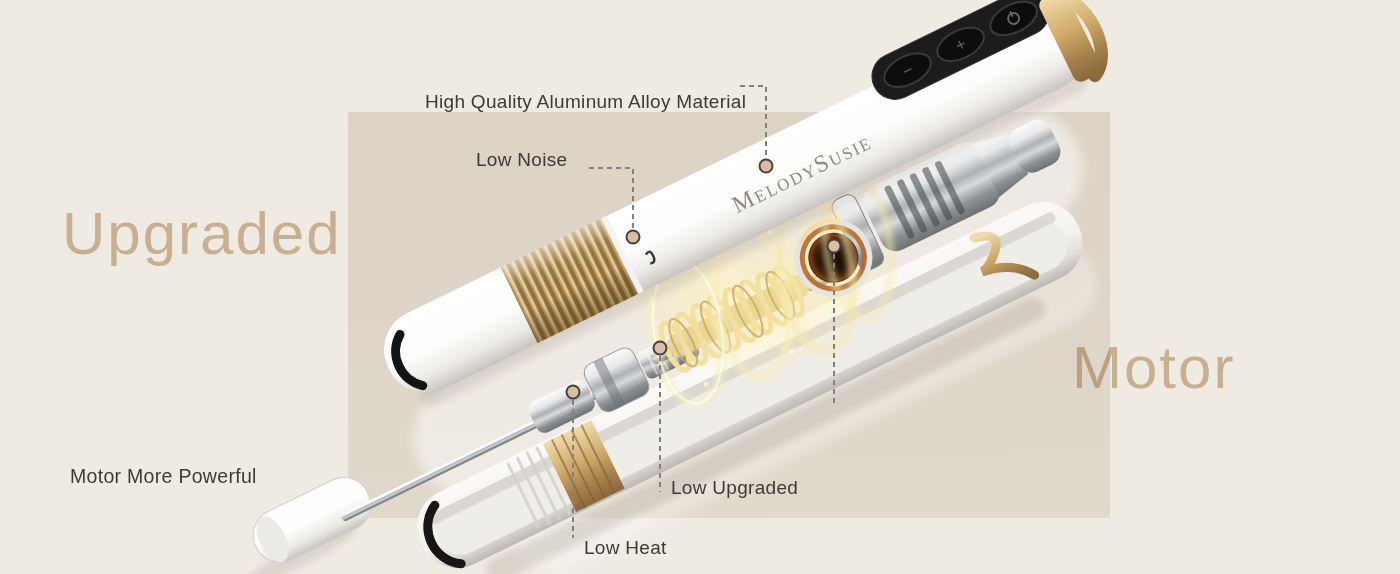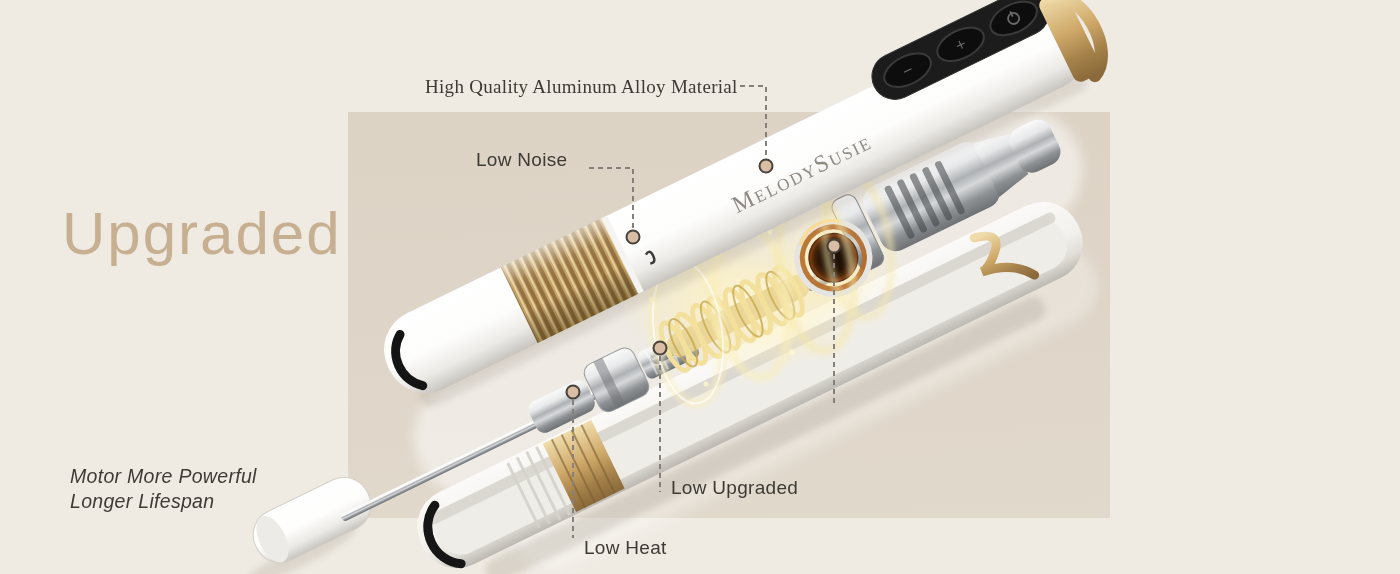--- a/index.html
+++ b/index.html
@@ -7,36 +7,37 @@
   .stage{position:relative;width:1400px;height:574px;background:#efeae2;overflow:hidden;}
   .panel{position:absolute;left:348px;top:112px;width:762px;height:406px;
          background:linear-gradient(178deg,#dcd3c5 0%,#ded5c8 45%,#e1d9cc 100%);}
   .big-word{position:absolute;font-size:60px;font-weight:400;letter-spacing:2px;
             color:#d5bfa4;mix-blend-mode:multiply;white-space:nowrap;line-height:1;}
   .word-upgraded{left:62px;top:204px;}
   .word-motor{left:1072px;top:338px;}
   .svg-layer{position:absolute;left:0;top:0;}
   .callout{position:absolute;transform:translateY(-50%);white-space:nowrap;
            font-size:19px;letter-spacing:.3px;color:#3e3a35;}
-  .co-material{left:425px;top:87px;font-family:Liberation Serif, serif;}
+  .co-material{left:425px;top:102px;}
   .co-noise{left:476px;top:160px;}
   .co-rpm{left:846px;top:404px;}
   .co-vibration{left:671px;top:488px;}
   .co-heat{left:584px;top:548px;}
   .tagline{position:absolute;left:70px;top:464px;font-size:19.5px;line-height:25px;
-           color:#3e3a35;letter-spacing:.3px;font-style:italic;}
+           color:#3e3a35;letter-spacing:.3px;}
 </style>
 </head>
 <body>
 
 <div class="stage">
 
   <div class="panel"></div>
 
   <div class="big-word word-upgraded">Upgraded</div>
+  <div class="big-word word-motor">Motor</div>
 
   <svg class="svg-layer" width="1400" height="574" viewBox="0 0 1400 574">
     <defs>
       <linearGradient id="gBody" x1="0" y1="0" x2="0" y2="1">
         <stop offset="0" stop-color="#ffffff"></stop>
           <stop offset=".5" stop-color="#fdfdfc"></stop>
         <stop offset=".78" stop-color="#eceae6"></stop>
           <stop offset="1" stop-color="#c7c4bf"></stop>
       </linearGradient>
       <linearGradient id="gShell" x1="0" y1="0" x2="0" y2="1">
@@ -242,16 +243,15 @@
     </g>
   </svg>
 
   <div class="callout co-material">High Quality Aluminum Alloy Material</div>
   <div class="callout co-noise">Low Noise</div>
   <div class="callout co-vibration">Low Upgraded</div>
   <div class="callout co-heat">Low Heat</div>
 
   <div class="tagline">
     <div>Motor More Powerful</div>
-    <div>Longer Lifespan</div>
   </div>
 
 </div>
 
 </body></html>

